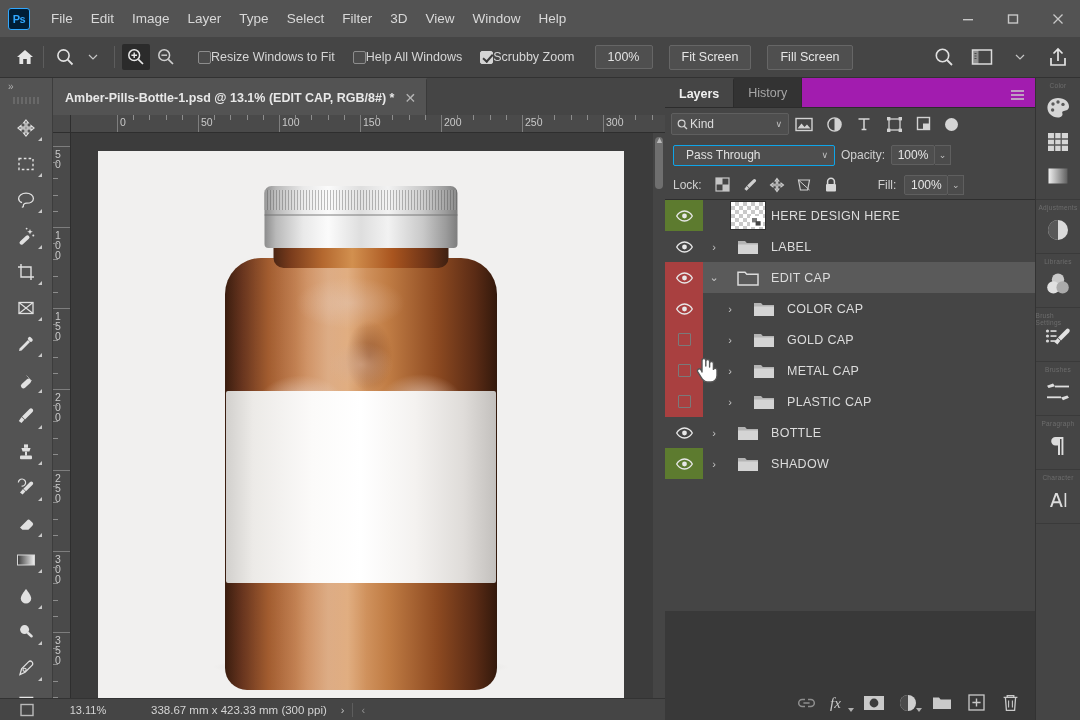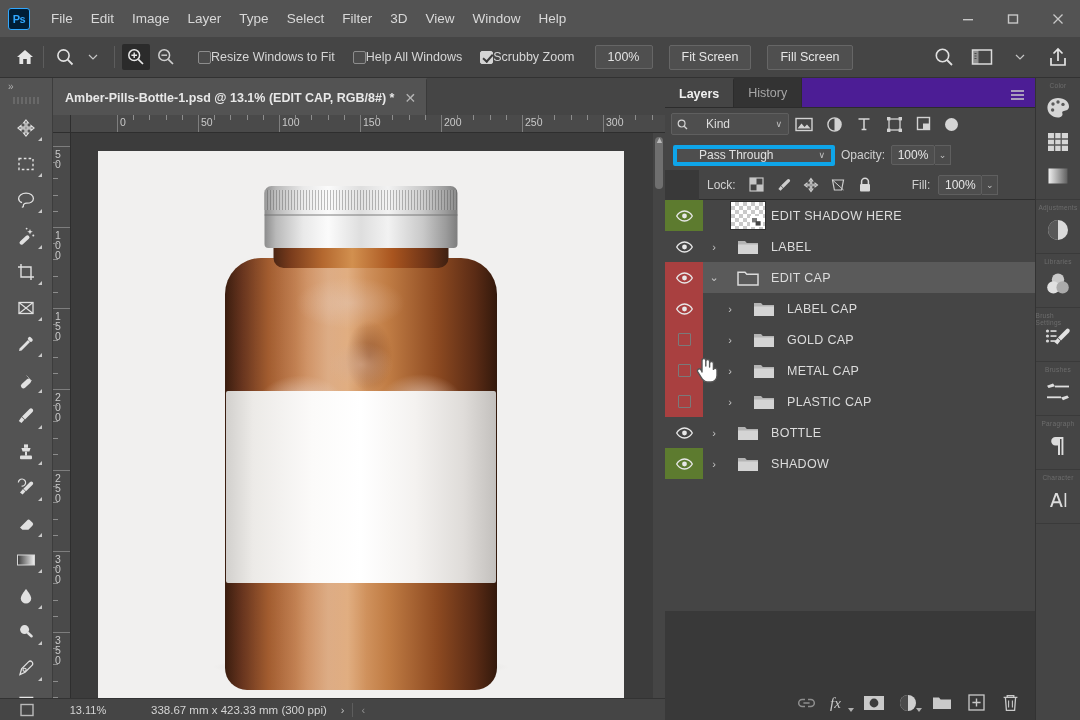--- a/index.html
+++ b/index.html
@@ -185,54 +185,54 @@
     border-top: 1px solid #333;
   }
   .sb-zoom { width: 70px; text-align: center; color: #d4d4d4; font-size: 11px; }
   .sb-info { color: #d4d4d4; font-size: 11.5px; margin-left: 28px; white-space: nowrap;}
   .sb-arrow { color: #bdbdbd; font-size: 11px; margin-left: 14px; }
   .sb-sep { width:1px; height:14px; background:#5d5d5d; margin: 0 8px;}
 
   
   .rightdock { position: absolute; left: 665px; top: 78px; width: 370px; height: 642px; background: #393939; }
   .panel-tabs {
-    height: 30px; background: #4c1d95; display: flex; align-items: stretch; position: relative;
+    height: 30px; background: #a21caf; display: flex; align-items: stretch; position: relative;
     border-bottom: 1px solid #2c2c2c;
   }
   .ptab {
     padding: 0 14px; display: flex; align-items: center; color: #a6a6a6; font-size: 12.5px;
     background: #333; border-right: 1px solid #2c2c2c;
   }
   .ptab.active { background: #454545; color: #f0f0f0; font-weight: bold; border-top: 2px solid #454545; }
   .panel-menu { position: absolute; right: 10px; top: 9px; }
 
   .filterrow { height: 32px; background: #454545; display: flex; align-items: center; padding: 0 6px; }
   .kindsel {
     width: 118px; height: 22px; background: #4e4e4e; border: 1px solid #5f5f5f; border-radius: 2px;
-    display: flex; align-items: center; gap: 18px; padding: 0 5px; color: #ddd; font-size: 12px; position: relative;
+    display: flex; align-items: center; gap: 2px; padding: 0 5px; color: #ddd; font-size: 12px; position: relative;
   }
   .kindsel .caret { position: absolute; right: 6px; color: #c2c2c2; font-size: 9px; }
   .fbtn { width: 30px; height: 24px; display: flex; align-items: center; justify-content: center; }
   .togglepill { width: 13px; height: 13px; border-radius: 50%; background: #d5d5d5; margin-left: 6px; }
 
   .blendrow { height: 30px; background: #454545; display: flex; align-items: center; padding: 0 8px; gap: 6px;}
   .blendsel {
-    width: 162px; height: 21px; background: #4e4e4e; border: 4px solid #0ea5e9; border-radius: 2px;
-    color: #e0e0e0; font-size: 12px; display: flex; align-items: center; padding: 0 22px; position: relative;
+    width: 162px; height: 21px; background: #4e4e4e; border: 1px solid #0ea5e9; border-radius: 2px;
+    color: #e0e0e0; font-size: 12px; display: flex; align-items: center; padding: 0 12px; position: relative;
   }
   .blendsel .caret { position: absolute; right: 6px; color: #c2c2c2; font-size: 9px; }
   .lbl-sm { color: #d0d0d0; font-size: 12px; }
   .numfield {
     width: 44px; height: 20px; background: #4e4e4e; border: 1px solid #5f5f5f; border-radius: 2px;
     color: #e6e6e6; font-size: 12px; display: flex; align-items: center; justify-content: center;
   }
   .spin { width: 16px; height: 20px; background: #4b4b4b; border: 1px solid #5f5f5f; border-left: none;
     display: flex; align-items: center; justify-content: center; color: #c2c2c2; font-size: 9px; }
   .lockrow { height: 30px; background: #454545; display: flex; align-items: center; padding: 0 8px; gap: 3px;
-    border-bottom: 1px solid #2e2e2e; margin-left: 34px;}
+    border-bottom: 1px solid #2e2e2e;}
   .lockbtn { width: 24px; height: 22px; display: flex; align-items: center; justify-content: center; }
 
   .layerlist { background: #454545; height: 411px; overflow: hidden; position: relative; }
   .layerrow { height: 31px; display: flex; align-items: center; position: relative; }
   .layerrow.selected { background: #5a5a5a; }
   .eyecell {
     width: 38px; height: 31px; display: flex; align-items: center; justify-content: center; flex: 0 0 38px;
   }
   .eyecell.green { background: #5d7b2f; }
   .eyecell.red { background: #a94040; }
@@ -766,21 +766,21 @@
           <div class="thumbcell">
             <div class="lthumb">
               <span class="so-badge">
                 <svg width="9" height="8" viewBox="0 0 9 8">
                   <rect x="0" y="0" width="5" height="4.4" fill="#7a7a7a"></rect>
                   <rect x="3.6" y="3.2" width="5" height="4.4" fill="#444"></rect>
                 </svg>
               </span>
             </div>
           </div>
-          <div class="lname">EDIT SHADOW HERE</div>
+          <div class="lname">HERE DESIGN HERE</div>
         </div>
         <div class="layerrow">
           <div class="eyecell">
             <svg width="17" height="12" viewBox="0 0 17 12">
               <path d="M8.5 1 C12.4 1 15.4 4.2 16.3 6 C15.4 7.8 12.4 11 8.5 11 C4.6 11 1.6 7.8 0.7 6 C1.6 4.2 4.6 1 8.5 1 Z" fill="none" stroke="#e8e8e8" stroke-width="1.3"></path>
               <circle cx="8.5" cy="6" r="2.4" fill="#e8e8e8"></circle>
             </svg>
           </div>
           <div class="arrowcell">›</div>
           <div class="thumbcell">
@@ -813,21 +813,21 @@
               <circle cx="8.5" cy="6" r="2.4" fill="#e8e8e8"></circle>
             </svg>
           </div>
           <div class="arrowcell" style="margin-left: 16px;">›</div>
           <div class="thumbcell">
             <svg width="22" height="17" viewBox="0 0 22 17">
               <path d="M1 3.2 H8 L9.8 5.2 H21 V16 H1 Z" fill="#d4d4d4"></path>
               <path d="M1 3.2 H8 L9.8 5.2 H21 V6.6 H1 Z" fill="#b4b4b4"></path>
             </svg>
           </div>
-          <div class="lname">LABEL CAP</div>
+          <div class="lname">COLOR CAP</div>
         </div>
         <div class="layerrow">
           <div class="eyecell red">
             <span class="eyebox"></span>
           </div>
           <div class="arrowcell" style="margin-left: 16px;">›</div>
           <div class="thumbcell">
             <svg width="22" height="17" viewBox="0 0 22 17">
               <path d="M1 3.2 H8 L9.8 5.2 H21 V16 H1 Z" fill="#d4d4d4"></path>
               <path d="M1 3.2 H8 L9.8 5.2 H21 V6.6 H1 Z" fill="#b4b4b4"></path>

